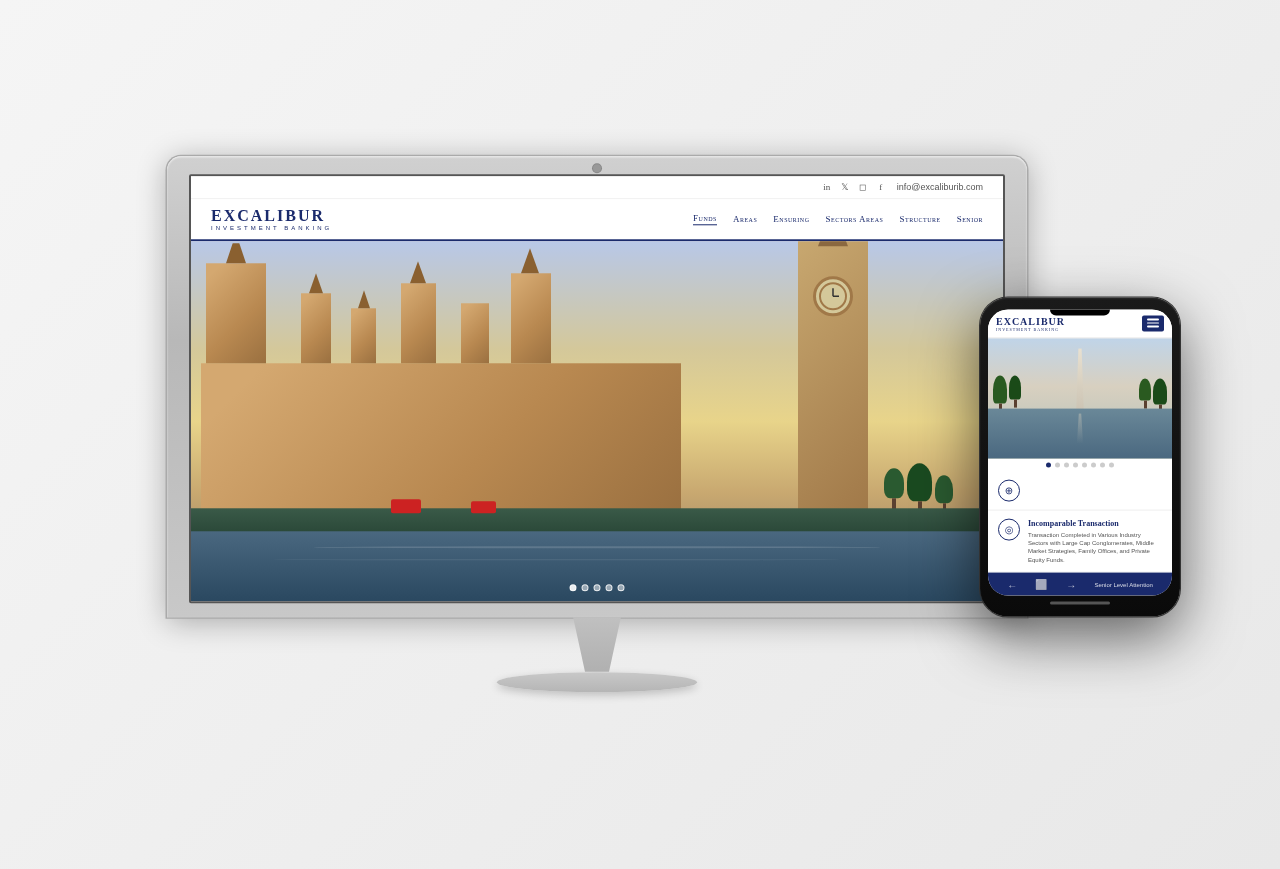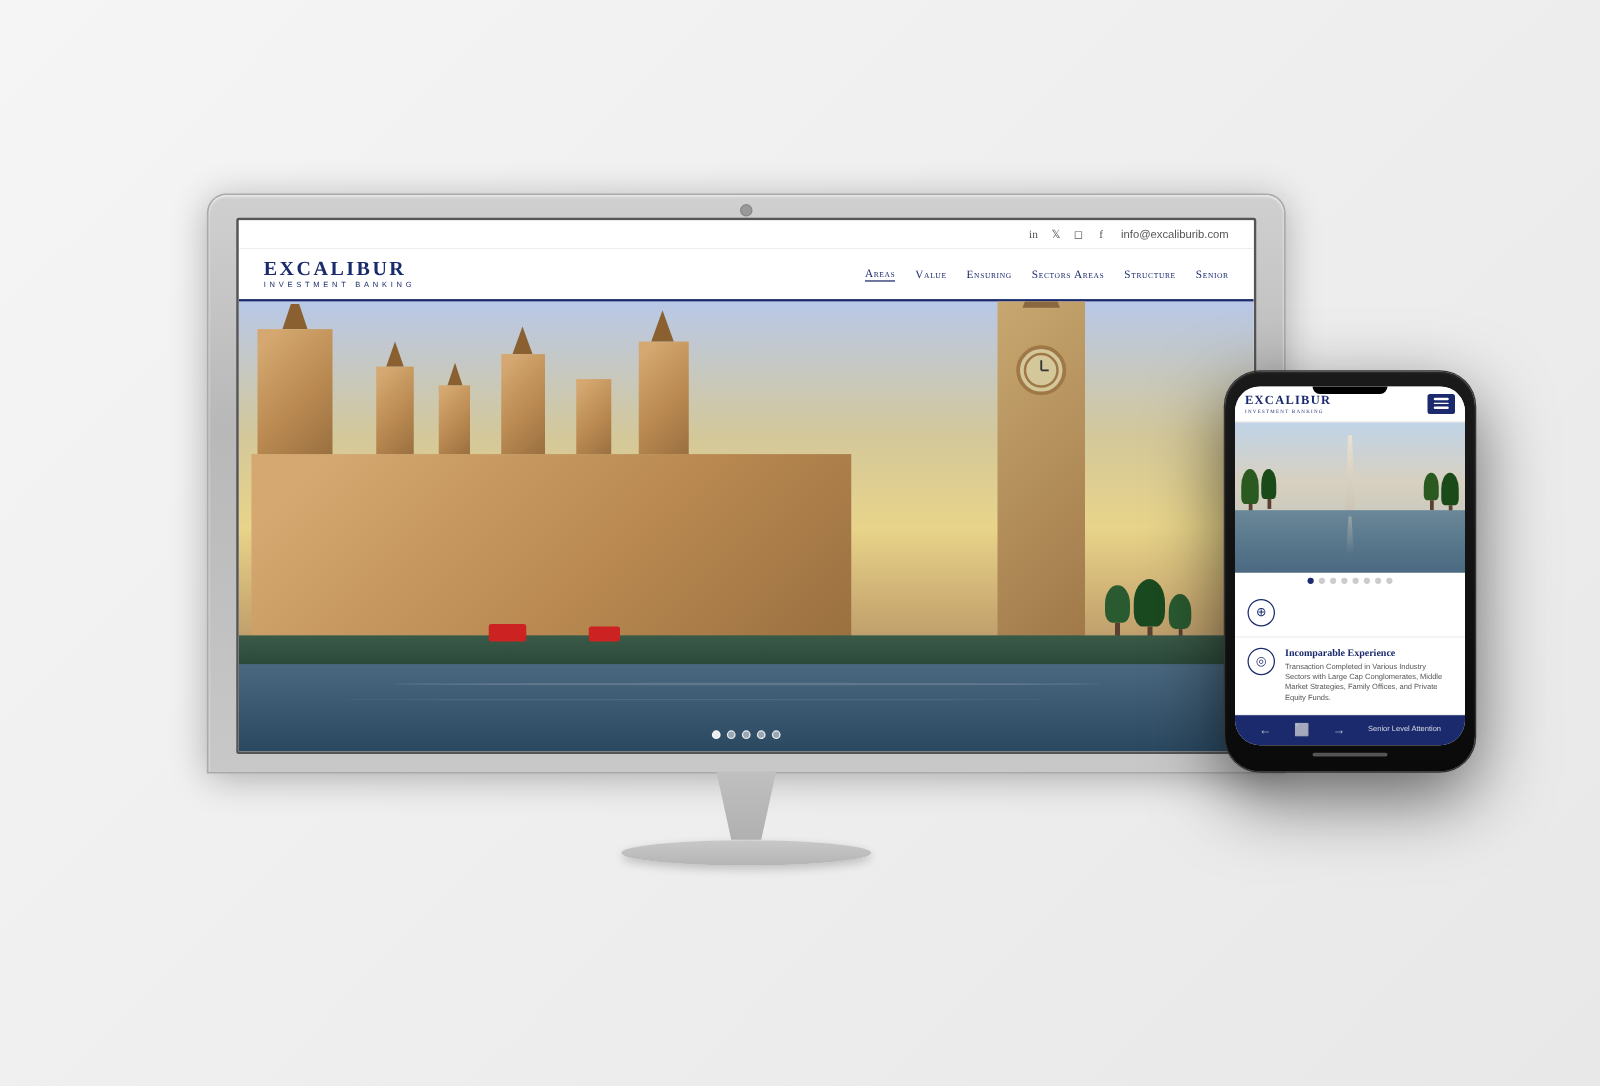--- a/index.html
+++ b/index.html
@@ -481,22 +481,22 @@
             </div>
             <span class="email">info@excaliburib.com</span>
           </div>
 
           <div class="site-navbar">
             <div class="site-logo">
               <div class="site-logo-text">EXCALIBUR</div>
               <div class="site-logo-sub">INVESTMENT BANKING</div>
             </div>
             <nav class="site-nav-links">
-              <a class="site-nav-link active">Areas</a>
-              <a class="site-nav-link">Value</a>
+              <a class="site-nav-link active">Funds</a>
+              <a class="site-nav-link">Areas</a>
               <a class="site-nav-link">Ensuring</a>
               <a class="site-nav-link">Sectors Areas</a>
               <a class="site-nav-link">Structure</a>
               <a class="site-nav-link">Senior</a>
             </nav>
           </div>
 
           <div class="site-hero">
             <div class="hero-sky"></div>
 
@@ -641,21 +641,21 @@
           <div class="carousel-dot"></div>
         </div>
 
         <div class="phone-feature">
           <div class="feature-icon-circle">⊕</div>
         </div>
 
         <div class="phone-feature">
           <div class="feature-icon-circle">◎</div>
           <div class="feature-text">
-            <h4>Incomparable Experience</h4>
+            <h4>Incomparable Transaction</h4>
             <p>Transaction Completed in Various Industry Sectors with Large Cap Conglomerates, Middle Market Strategies, Family Offices, and Private Equity Funds.</p>
           </div>
         </div>
 
         <div class="phone-bottom-bar">
           <span style="font-size:10px;color:rgba(255,255,255,0.7);">←</span>
           <span style="font-size:10px;color:rgba(255,255,255,0.7);">⬜</span>
           <span style="font-size:10px;color:rgba(255,255,255,0.7);">→</span>
           <span class="bottom-bar-text">Senior Level Attention</span>
         </div>

